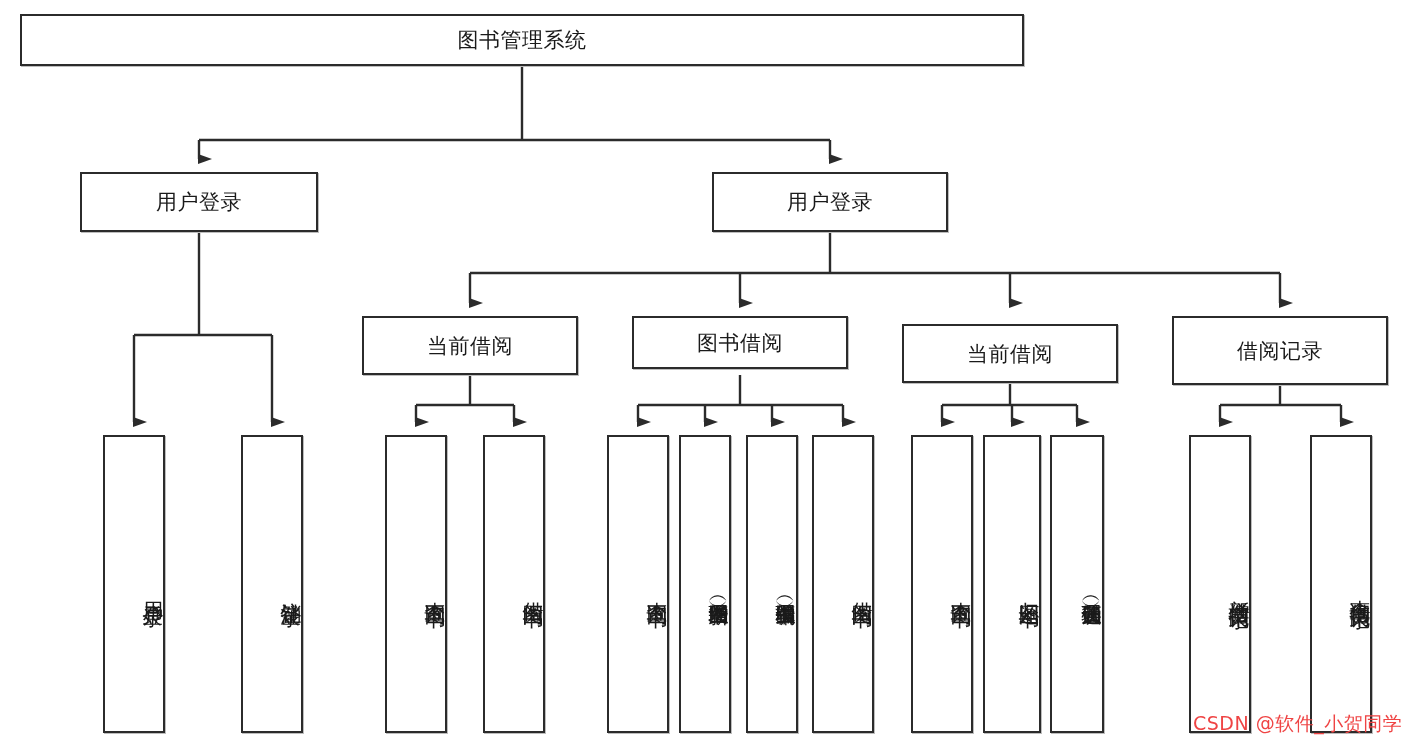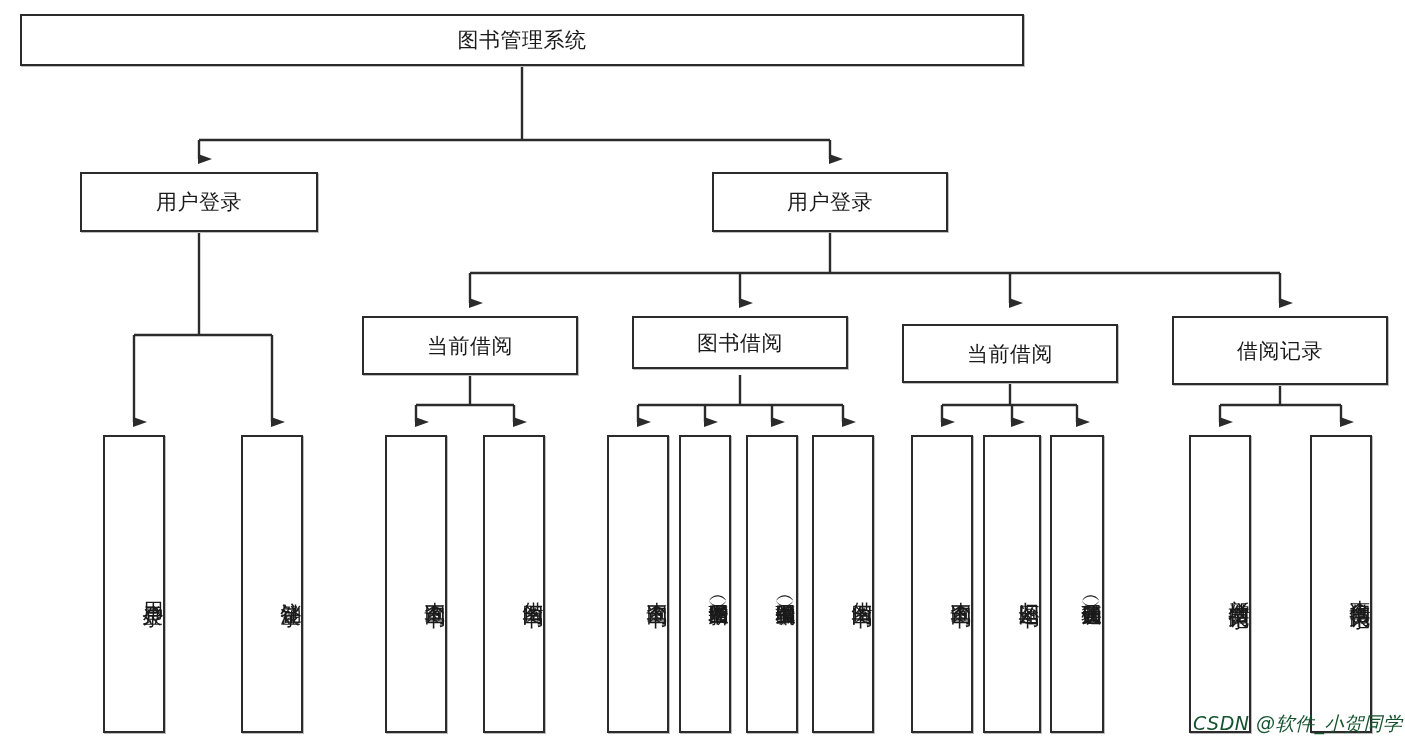--- a/index.html
+++ b/index.html
@@ -61,24 +61,23 @@
     letter-spacing: 2px;
     white-space: nowrap;
   }
   .node-label-v.tight {
     letter-spacing: 0px;
     font-size: 20px;
   }
   .watermark {
     position: absolute;
     font-size: 19px;
-    color: #14532d;
+    color: #ef4444;
     white-space: nowrap;
     letter-spacing: 0.5px;
-    font-style: italic;
   }
   svg .edge {
     stroke: #2b2b2b;
     stroke-width: 2.4;
     fill: none;
   }
   svg .arrowhead {
     fill: #2b2b2b;
   }
 </style>

